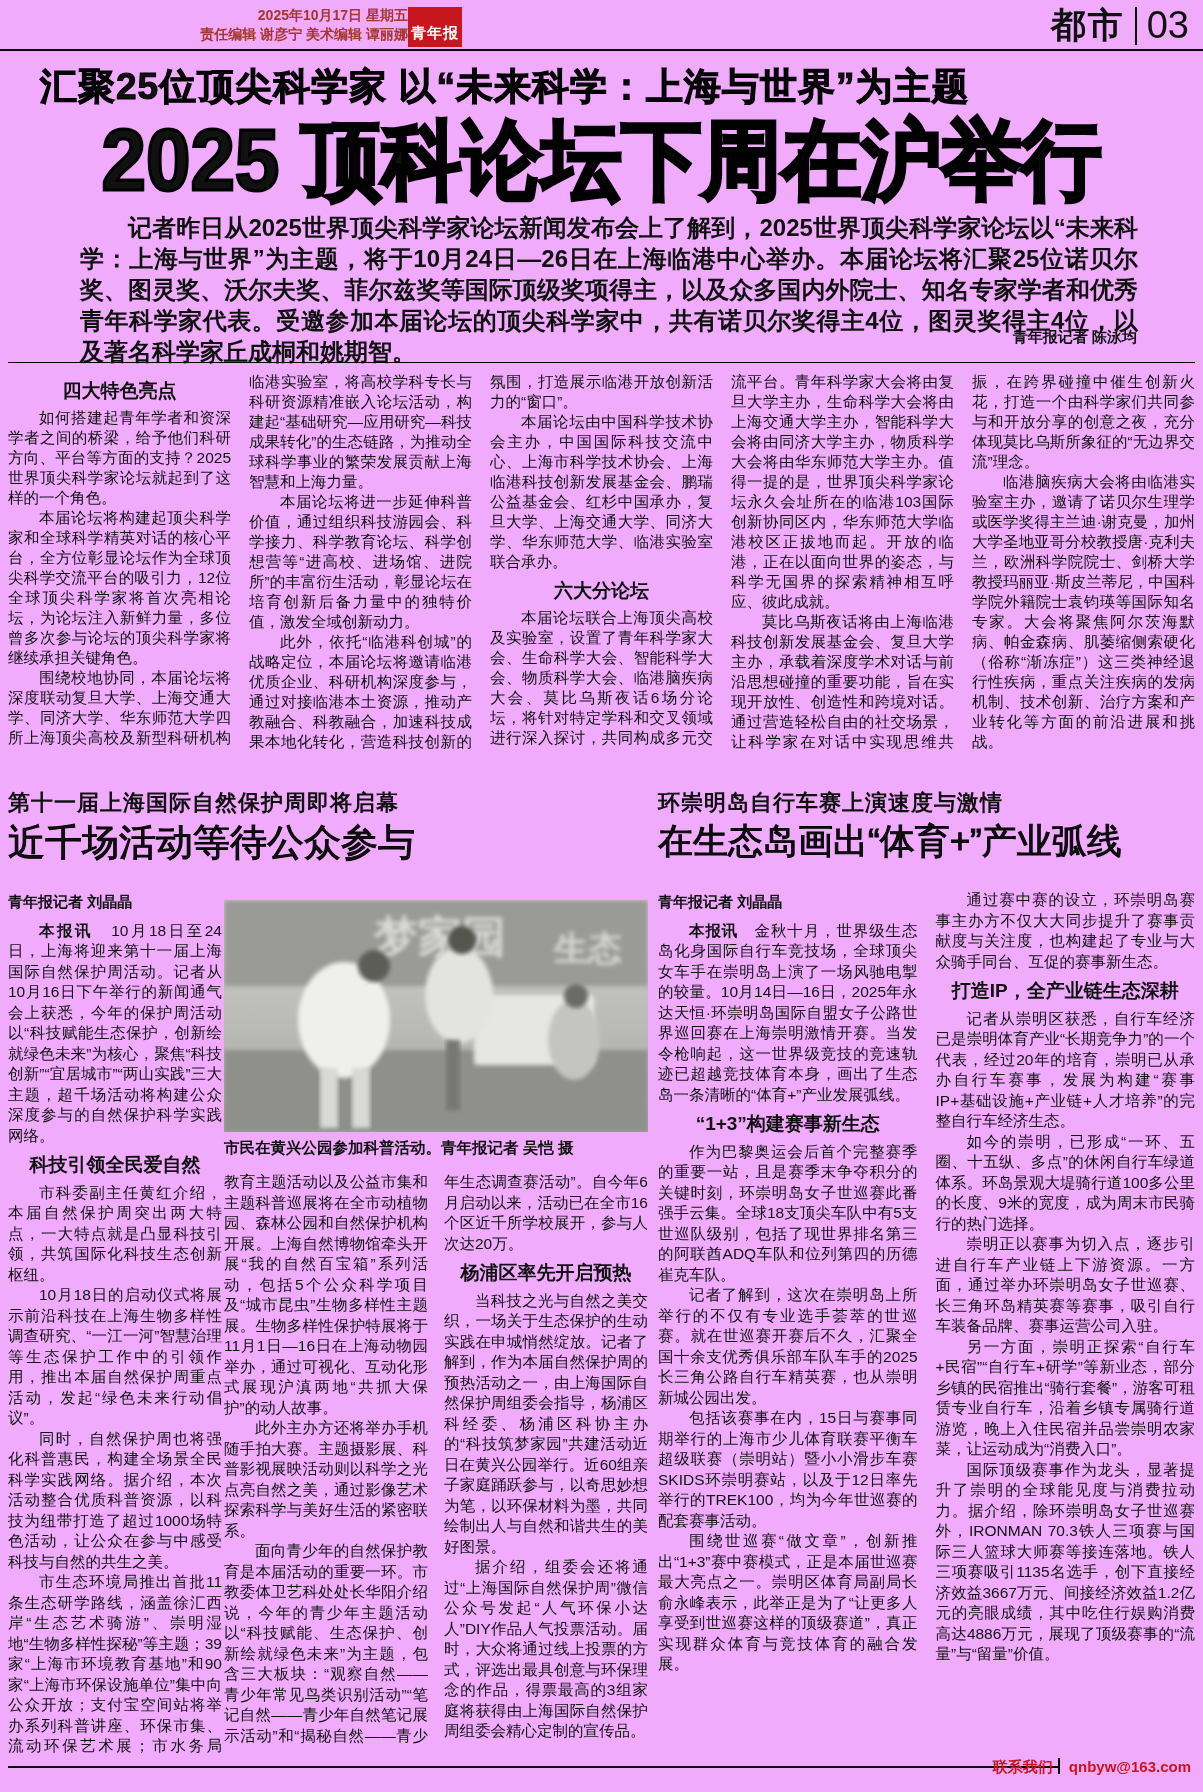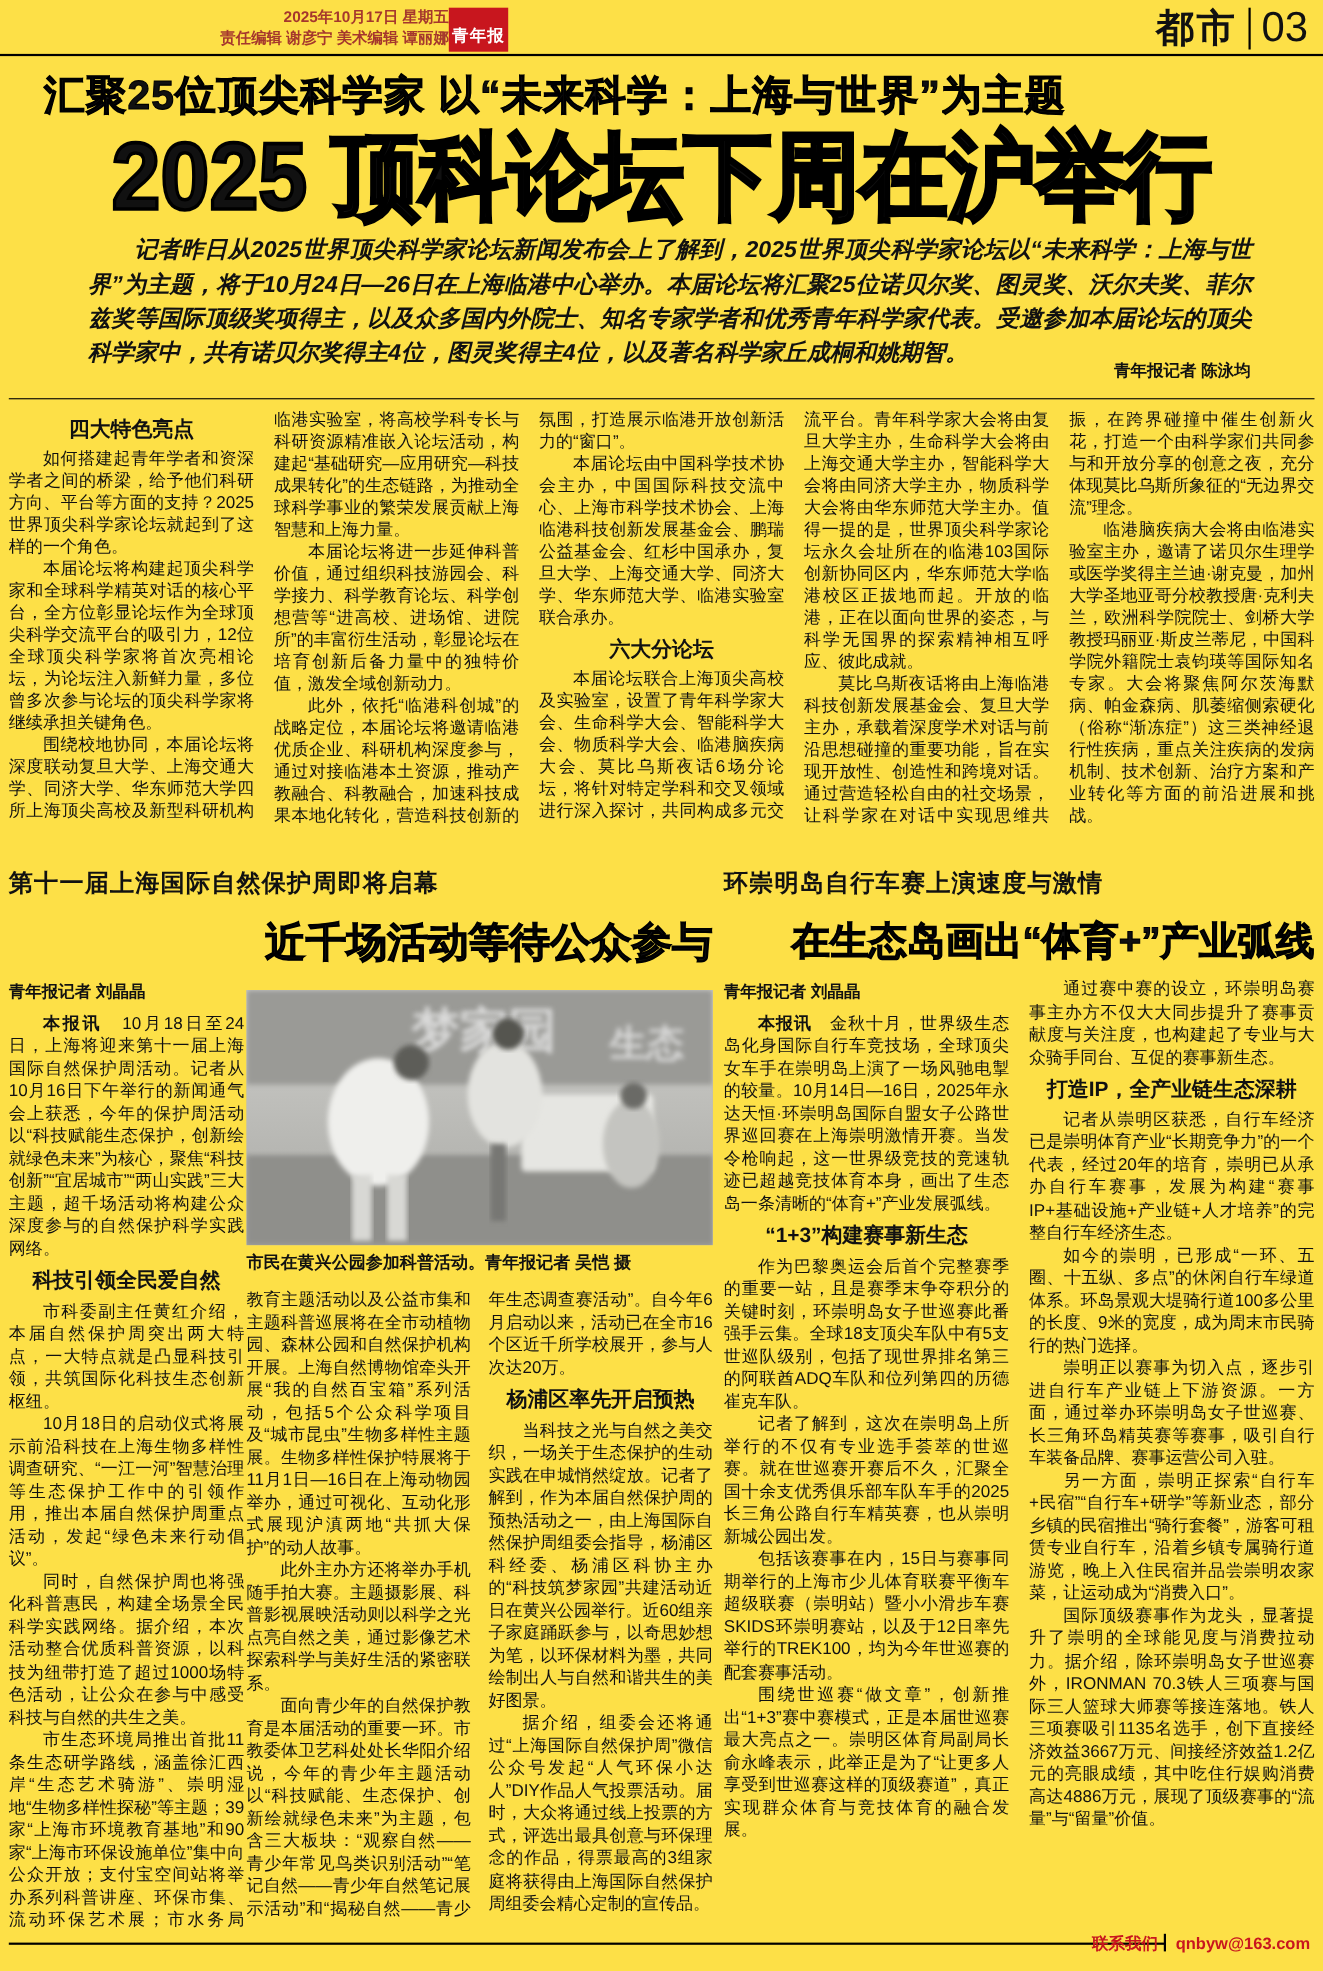--- a/index.html
+++ b/index.html
@@ -1,16 +1,16 @@
 <!DOCTYPE html>
 <html><head>
 <meta charset="utf-8">
 <style>
   html,body{margin:0;padding:0;background:#e8e8e4;}
-  .page{position:relative;width:1203px;height:1792px;background:#fde047;margin:0 auto;
+  .page{position:relative;width:1203px;height:1792px;background:#f0abfc;margin:0 auto;
         font-family:"Liberation Sans","DejaVu Sans",sans-serif;color:#111;overflow:hidden;}
 
   
   .hdr{position:absolute;left:0;top:0;width:100%;height:49px;border-bottom:2px solid #000;}
   .hdr-left{position:absolute;right:795px;top:6px;text-align:right;color:#a5372d;
             font-size:14px;line-height:19px;font-weight:700;}
   .hdr-logo{position:absolute;left:408px;top:7px;width:54px;height:40px;background:#c8161e;
             color:#fff;font-weight:700;font-size:15px;line-height:19px;text-align:center;
             padding-top:16px;box-sizing:border-box;letter-spacing:1px;}
   .hdr-right{position:absolute;right:14px;top:2px;display:flex;align-items:center;}
@@ -18,36 +18,36 @@
   .hdr-sep{display:inline-block;width:2px;height:38px;background:#000;margin:0 10px;}
   .hdr-pageno{font-size:38px;font-weight:500;}
 
   
   .kicker1{position:absolute;left:40px;top:62px;width:1123px;
            font-size:37px;font-weight:900;-webkit-text-stroke:1px #000;letter-spacing:1px;}
   .headline1{position:absolute;left:10px;top:104px;width:1183px;text-align:center;
              font-size:80px;font-weight:900;-webkit-text-stroke:3px #000;
              letter-spacing:0px;transform:scaleY(1.08);transform-origin:top;}
   .lead{position:absolute;left:80px;top:212px;width:1058px;height:142px;
-        font-size:21px;line-height:31px;font-weight:600;text-align:justify;text-indent:2em;font-style:italic;}
+        font-size:24px;line-height:31px;font-weight:600;text-align:justify;text-indent:2em;}
   .lead-byline{position:absolute;right:66px;top:328px;font-size:15px;font-weight:800;margin-left:34px;}
   .rule-under-lead{position:absolute;left:8px;top:362px;width:1187px;border-top:1px solid #000;}
 
   .topcols{position:absolute;left:8px;top:372px;width:1187px;height:386px;overflow:hidden;
            column-count:5;column-gap:18px;
            font-size:15.5px;line-height:20px;text-align:justify;}
   .para{margin:0;text-indent:2em;}
   .para.cont{text-indent:0;}
   .subhead{font-weight:800;text-align:center;font-size:19px;margin:9px 0 7px 0;text-indent:0;}
   .byline{font-weight:800;font-size:15px;margin:2px 0 8px 0;}
 
   
   .art{position:absolute;top:772px;height:988px;}
   .art .kicker2{text-align:left;font-size:22px;font-weight:600;letter-spacing:1px;margin-top:16px;}
-  .art .headline2{text-align:right;font-weight:700;-webkit-text-stroke:1px #000;margin-top:14px;}
+  .art .headline2{text-align:left;font-weight:400;-webkit-text-stroke:1px #000;margin-top:0;}
 
   .nature{left:8px;width:640px;}
   .nature .headline2{font-size:37px;}
   .cycling{left:658px;width:537px;}
   .cycling .headline2{font-size:35px;}
 
   .col-a{position:absolute;left:0;top:118px;width:214px;height:864px;overflow:hidden;
          font-size:15.5px;line-height:20.5px;text-align:justify;}
   .photo-wrap{position:absolute;left:216px;top:128px;width:424px;height:232px;background:#b9b9b6;overflow:hidden;}
   .caption-row{position:absolute;left:216px;top:366px;width:424px;display:flex;

